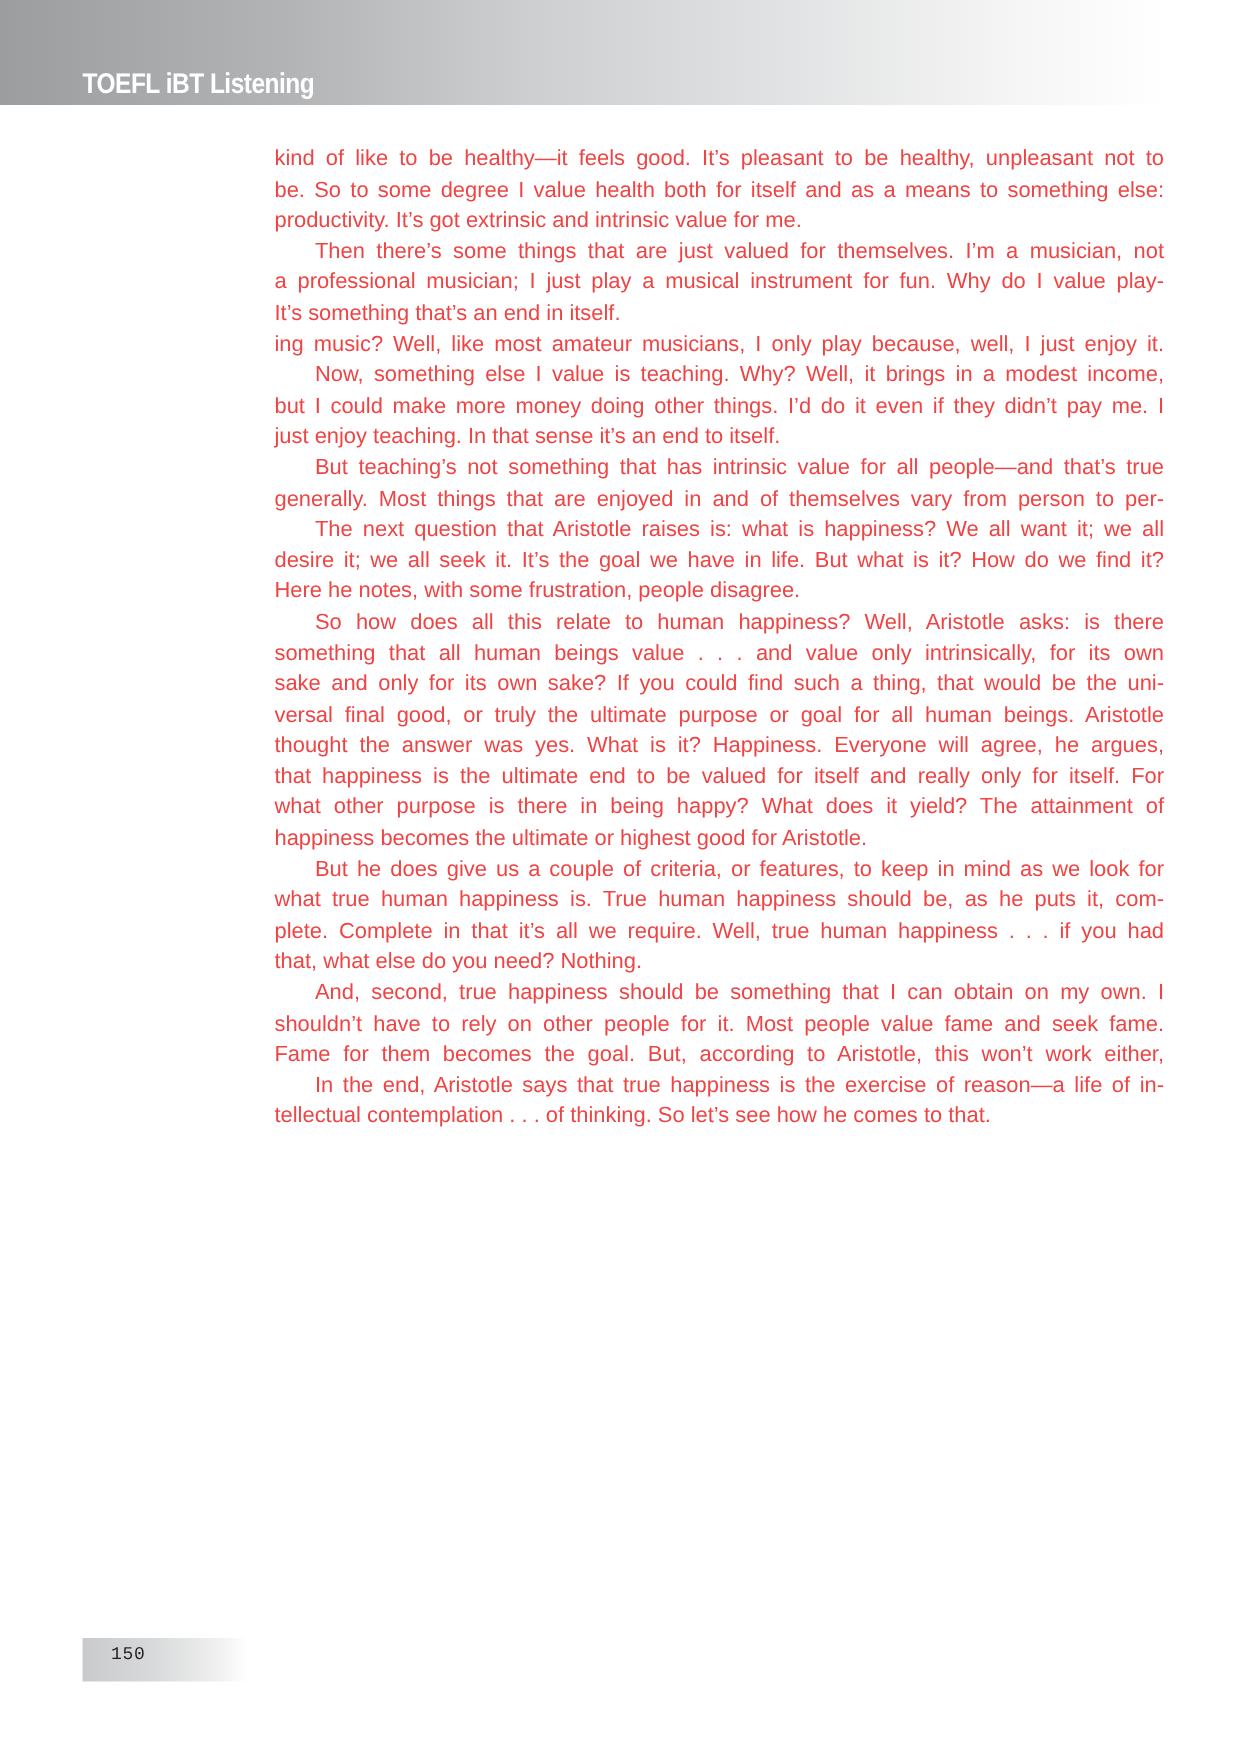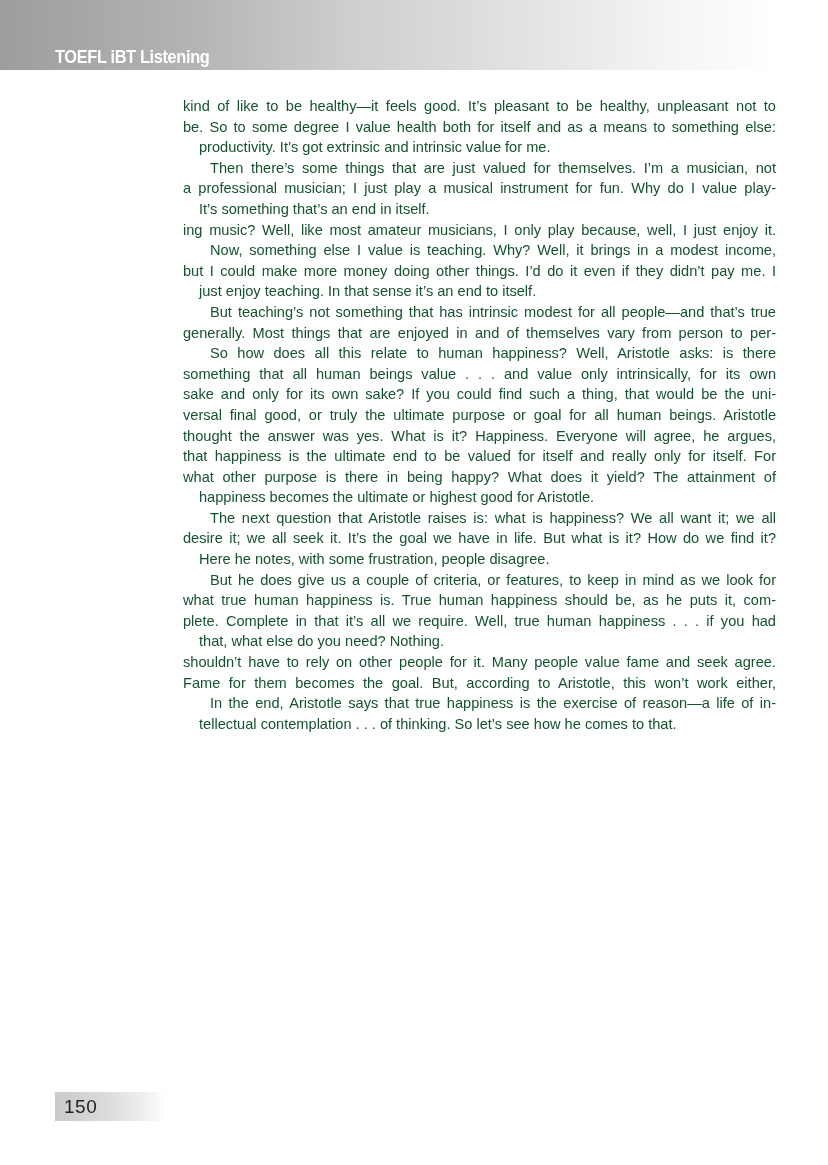--- a/index.html
+++ b/index.html
@@ -15,35 +15,35 @@
   .header-title {
     position: absolute; left: 55px; top: 46px;
     font-family: "Liberation Sans", sans-serif;
     font-weight: bold; font-size: 19px; color: #ffffff;
     letter-spacing: -0.4px;
     transform: scaleX(0.86); transform-origin: left top;
     white-space: nowrap;
   }
   .body-text {
     position: absolute; left: 183px; top: 96px; width: 593px;
-    font-size: 14.6px; line-height: 20.6px; color: #14532d;
+    font-size: 14.6px; line-height: 20.6px; color: #ef4444;
   }
   .line {
     display: block; text-align: justify; text-align-last: justify;
     white-space: nowrap; height: 20.6px; overflow: visible;
   }
-  .line.last { text-align-last: left; margin-left: 16px; }
+  .line.last { text-align-last: left; }
   .line.indent { text-indent: 27px; }
   .page-number-box {
     position: absolute; left: 55px; top: 1092px; width: 110px; height: 29px;
     background: linear-gradient(to right, #c9cacb 0%, #d9dadb 45%, #f2f2f2 85%, #ffffff 100%);
   }
   .page-number {
-    position: absolute; left: 9px; top: 4px;
-    font-size: 19px; color: #231f20; letter-spacing: 0.5px;
+    position: absolute; left: 19px; top: 4px;
+    font-size: 12px; color: #231f20; letter-spacing: 0.5px; font-family: Liberation Mono, monospace;
   }
 </style>
 </head>
 <body>
 
 <div class="header-bar">
   <div class="header-title">TOEFL iBT Listening</div>
 </div>
 
 <div class="body-text">
@@ -61,50 +61,51 @@
     <span class="line">ing music? Well, like most amateur musicians, I only play because, well, I just enjoy it.</span>
   </div>
 
   <div>
     <span class="line indent">Now, something else I value is teaching. Why? Well, it brings in a modest income,</span>
     <span class="line">but I could make more money doing other things. I’d do it even if they didn’t pay me. I</span>
     <span class="line last">just enjoy teaching. In that sense it’s an end to itself.</span>
   </div>
 
   <div>
-    <span class="line indent">But teaching’s not something that has intrinsic modest for all people—and that’s true</span>
+    <span class="line indent">But teaching’s not something that has intrinsic value for all people—and that’s true</span>
     <span class="line">generally. Most things that are enjoyed in and of themselves vary from person to per-</span>
+  </div>
+
+  <div>
+    <span class="line indent">The next question that Aristotle raises is: what is happiness? We all want it; we all</span>
+    <span class="line">desire it; we all seek it. It’s the goal we have in life. But what is it? How do we find it?</span>
+    <span class="line last">Here he notes, with some frustration, people disagree.</span>
   </div>
 
   <div>
     <span class="line indent">So how does all this relate to human happiness? Well, Aristotle asks: is there</span>
     <span class="line">something that all human beings value . . . and value only intrinsically, for its own</span>
     <span class="line">sake and only for its own sake? If you could find such a thing, that would be the uni-</span>
     <span class="line">versal final good, or truly the ultimate purpose or goal for all human beings. Aristotle</span>
     <span class="line">thought the answer was yes. What is it? Happiness. Everyone will agree, he argues,</span>
     <span class="line">that happiness is the ultimate end to be valued for itself and really only for itself. For</span>
     <span class="line">what other purpose is there in being happy? What does it yield? The attainment of</span>
     <span class="line last">happiness becomes the ultimate or highest good for Aristotle.</span>
   </div>
 
   <div>
-    <span class="line indent">The next question that Aristotle raises is: what is happiness? We all want it; we all</span>
-    <span class="line">desire it; we all seek it. It’s the goal we have in life. But what is it? How do we find it?</span>
-    <span class="line last">Here he notes, with some frustration, people disagree.</span>
-  </div>
-
-  <div>
     <span class="line indent">But he does give us a couple of criteria, or features, to keep in mind as we look for</span>
     <span class="line">what true human happiness is. True human happiness should be, as he puts it, com-</span>
     <span class="line">plete. Complete in that it’s all we require. Well, true human happiness . . . if you had</span>
     <span class="line last">that, what else do you need? Nothing.</span>
   </div>
 
   <div>
-    <span class="line">shouldn’t have to rely on other people for it. Many people value fame and seek agree.</span>
+    <span class="line indent">And, second, true happiness should be something that I can obtain on my own. I</span>
+    <span class="line">shouldn’t have to rely on other people for it. Most people value fame and seek fame.</span>
     <span class="line">Fame for them becomes the goal. But, according to Aristotle, this won’t work either,</span>
   </div>
 
   <div>
     <span class="line indent">In the end, Aristotle says that true happiness is the exercise of reason—a life of in-</span>
     <span class="line last">tellectual contemplation . . . of thinking. So let’s see how he comes to that.</span>
   </div>
 </div>
 
 <div class="page-number-box">

